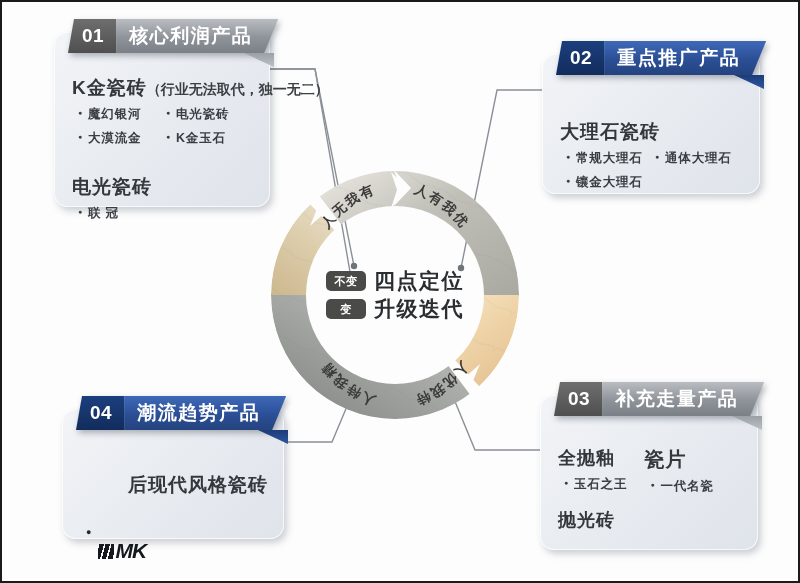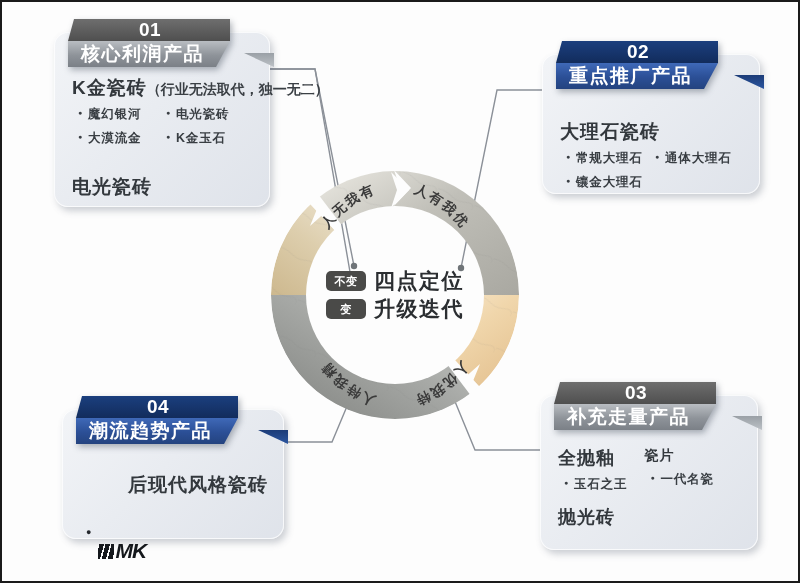--- a/index.html
+++ b/index.html
@@ -37,21 +37,20 @@
 
   
   .banner {
     position: absolute;
     left: 14px;
     top: -13px;
     height: 34px;
     display: flex;
     align-items: stretch;
     filter: drop-shadow(2px 3px 3px rgba(60,70,85,0.40));
-    flex-direction: column;
   }
   .banner .num {
     display: flex;
     align-items: center;
     justify-content: center;
     padding: 0 12px 0 14px;
     font-size: 19px;
     font-weight: bold;
     color: #ffffff;
     letter-spacing: 0.5px;
@@ -376,20 +375,23 @@
         <div class="grp-title">
           <span>K金瓷砖</span><span class="note">（行业无法取代，独一无二）</span>
         </div>
         <div class="bullets">
           <span class="bullet w-half">魔幻银河</span>
           <span class="bullet w-half">电光瓷砖</span>
           <span class="bullet w-half">大漠流金</span>
           <span class="bullet w-half">K金玉石</span>
         </div>
         <div class="grp-title" style="margin-top:25px;">电光瓷砖</div>
+        <div class="bullets">
+          <span class="bullet w-full">联 冠</span>
+        </div>
       </div>
     </div>
   </div>
 
   <div class="card theme-blue" style="left:540px; top:52px; width:218px; height:140px;">
     <div class="card-inner">
       <div class="banner">
         <span class="num">02</span>
         <span class="ttl">重点推广产品</span>
       </div>
@@ -416,21 +418,21 @@
 
       <div class="card-body">
         <div class="two-col">
           <div class="col-a">
             <div class="grp-title" style="margin-top:14px; font-size:18px;">全抛釉</div>
             <div class="bullets">
               <span class="bullet w-full">玉石之王</span>
             </div>
           </div>
           <div class="col-b">
-            <div class="grp-title" style="margin-top:14px; font-size:14px;">瓷片</div>
+            <div class="grp-title" style="margin-top:14px; font-size:20px;">瓷片</div>
             <div class="bullets">
               <span class="bullet w-full">一代名瓷</span>
             </div>
           </div>
         </div>
         <div class="grp-title" style="margin-top:8px; font-size:18px;">抛光砖</div>
       </div>
     </div>
   </div>
 

